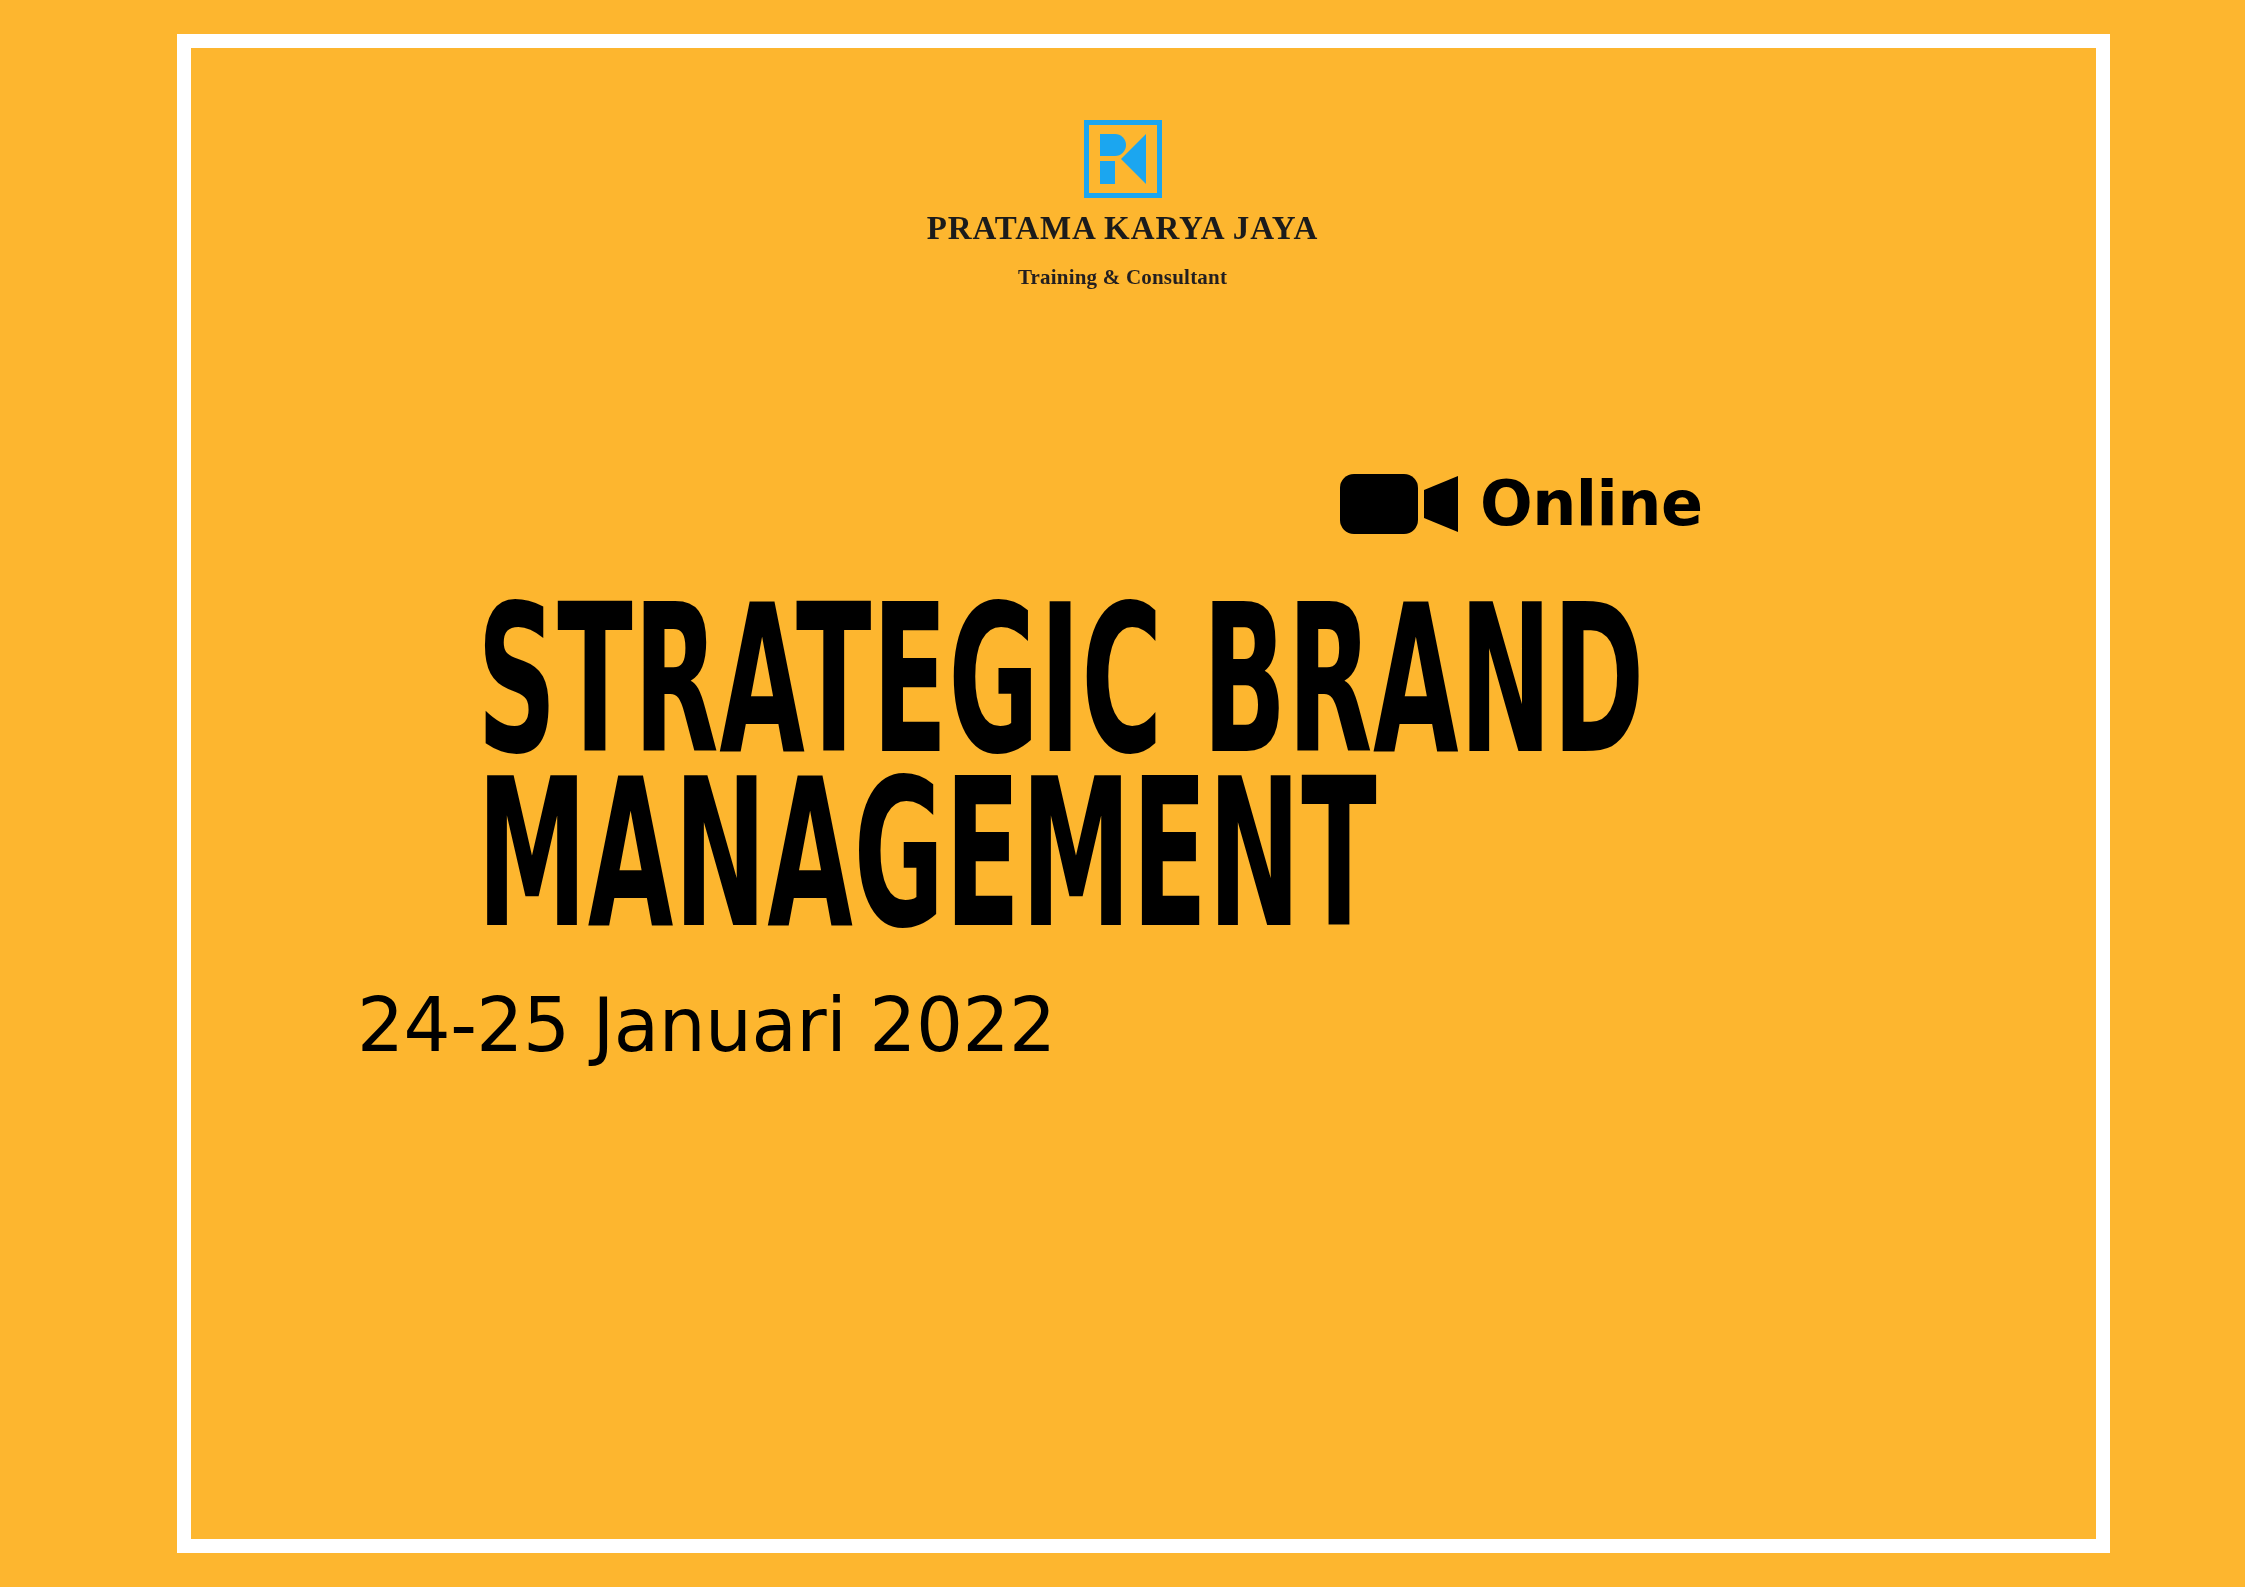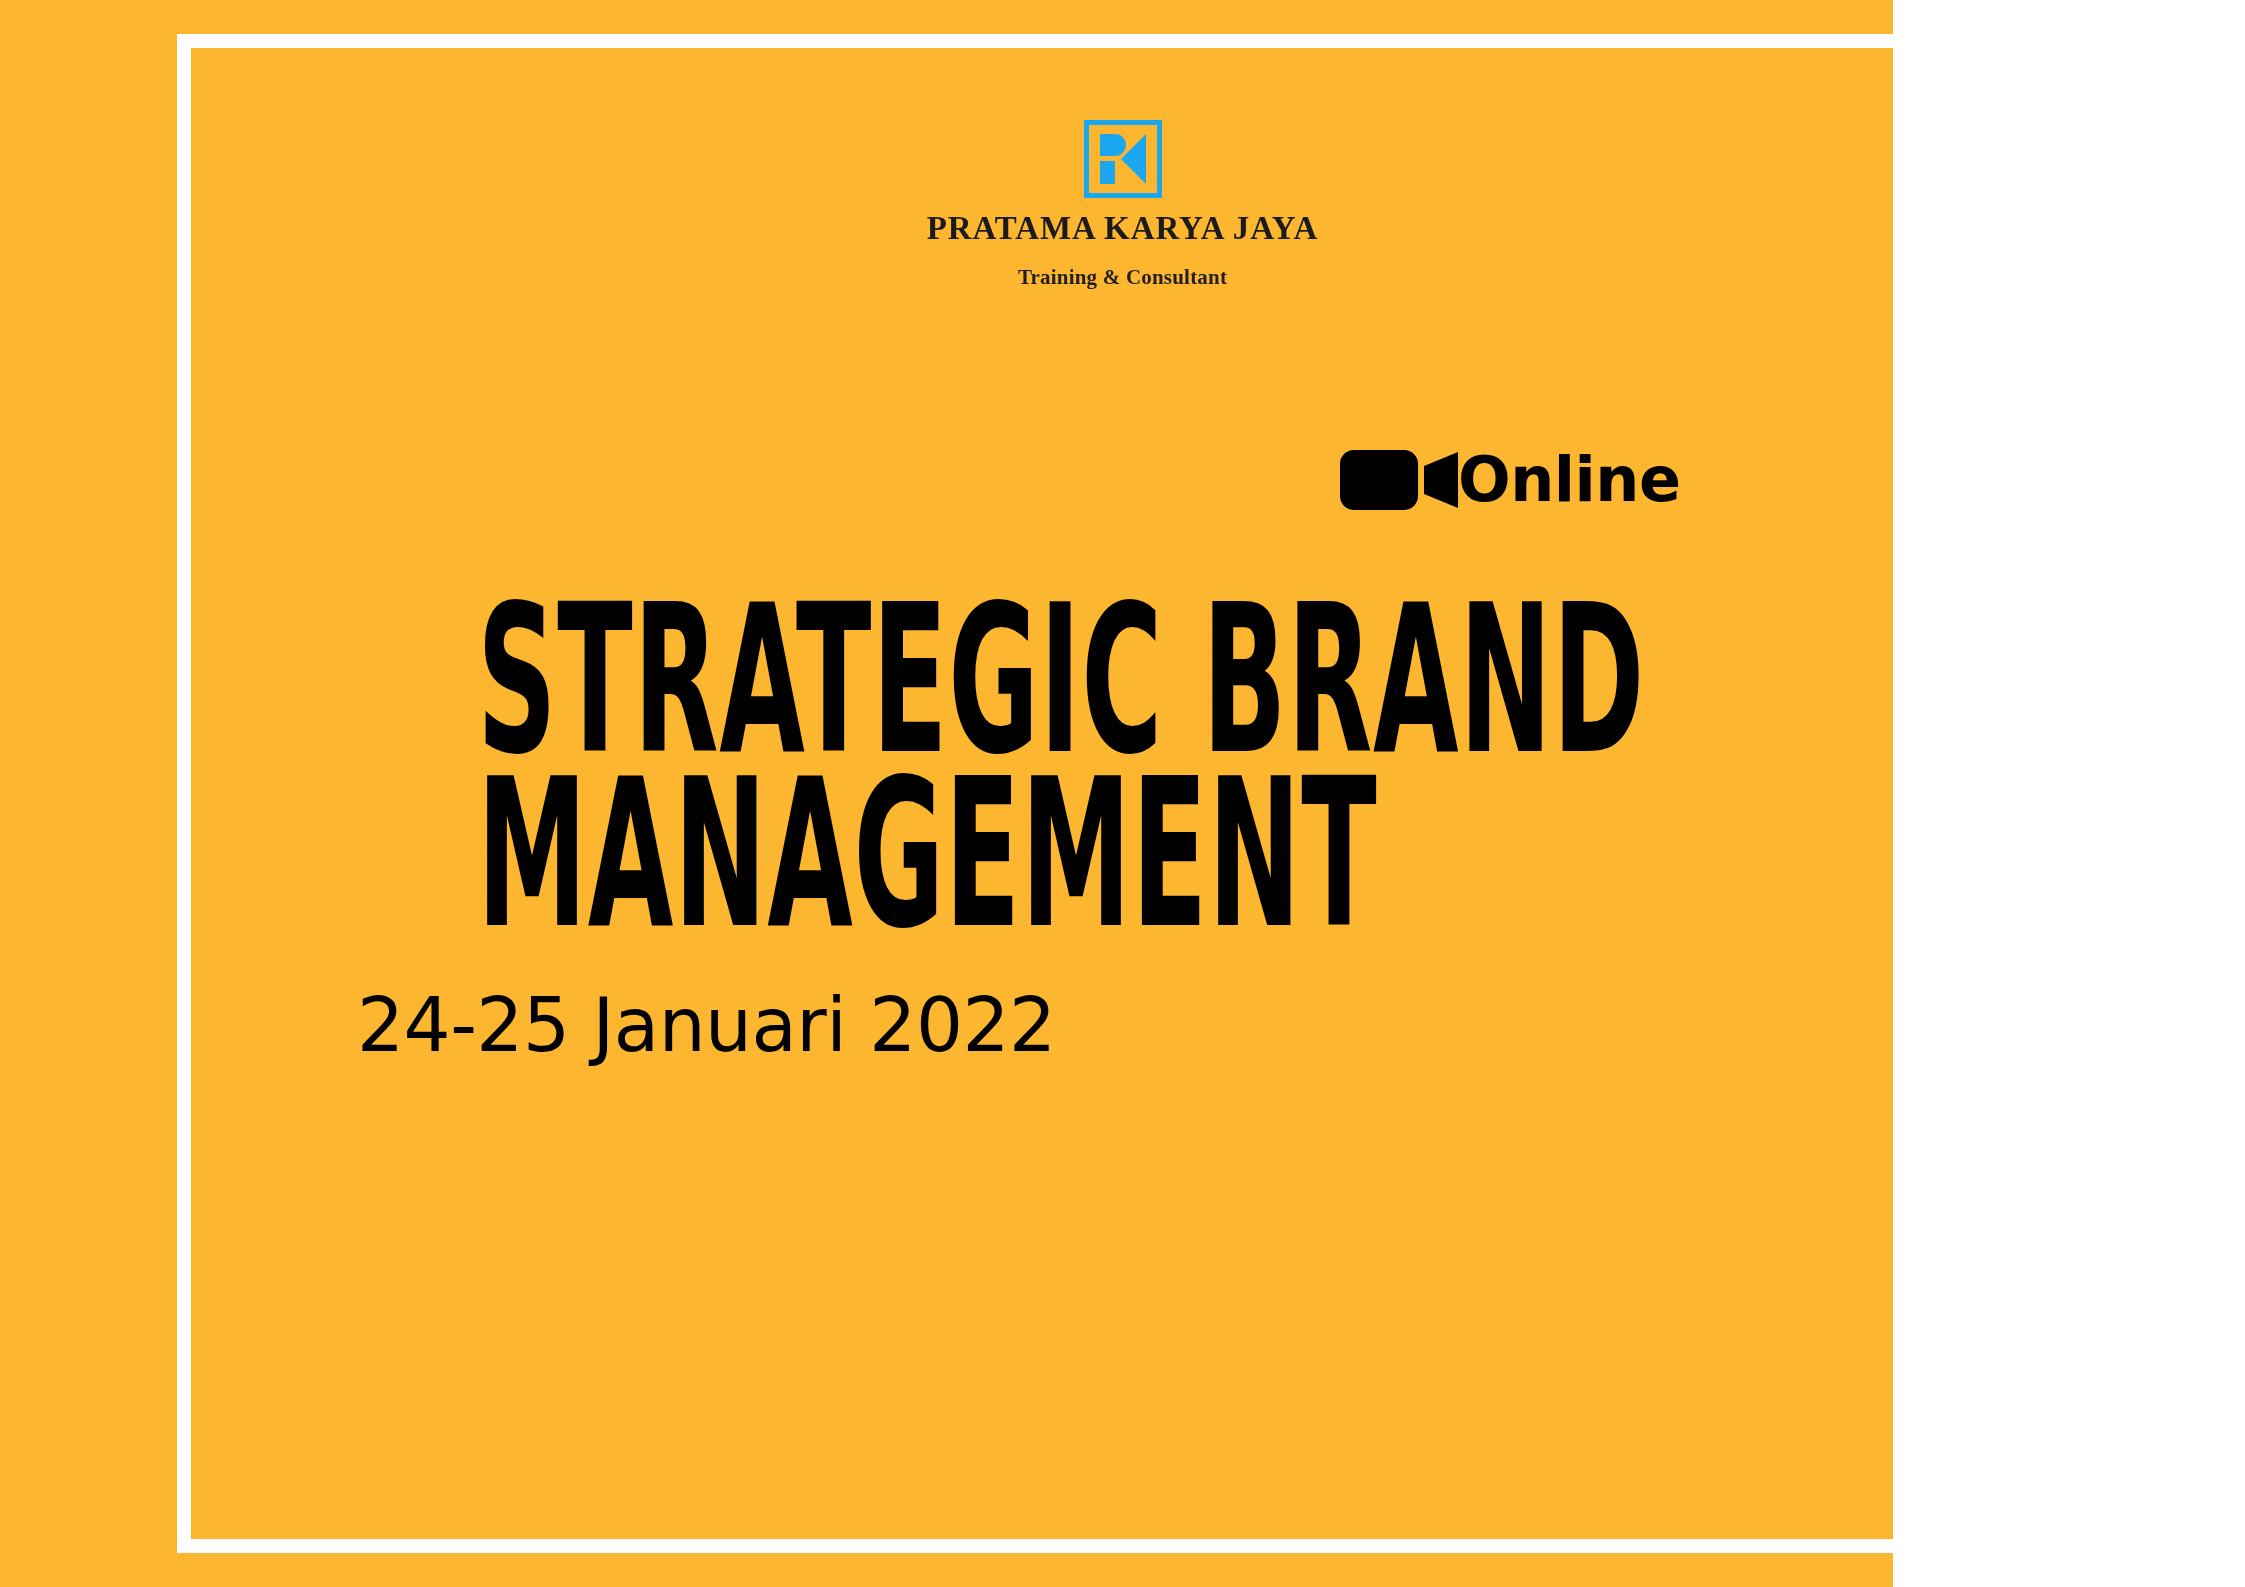--- a/index.html
+++ b/index.html
@@ -4,21 +4,21 @@
 <title>Strategic Brand Management Flyer</title>
 <style>
   html, body {
     margin: 0;
     padding: 0;
     background: #ffffff;
   }
 
   .poster {
     position: relative;
-    width: 1893px;
+    width: 2245px;
     height: 1587px;
     background: #FDB62F;
     overflow: hidden;
     font-family: "Liberation Sans", "DejaVu Sans", sans-serif;
     -webkit-font-smoothing: antialiased;
   }
 
   
   .frame {
     position: absolute;
@@ -67,23 +67,24 @@
     letter-spacing: 0.2px;
     color: #231f20;
     line-height: 1;
     white-space: nowrap;
   }
 
   
   .online-badge {
     position: absolute;
     left: 1340px;
-    top: 446px;
+    top: 470px;
     display: flex;
     align-items: center;
+    gap: 22px;
   }
 
   .cam-icon {
     width: 118px;
     height: 68px;
     display: block;
   }
 
   .online-label {
     font-family: "DejaVu Sans", "Liberation Sans", sans-serif;

